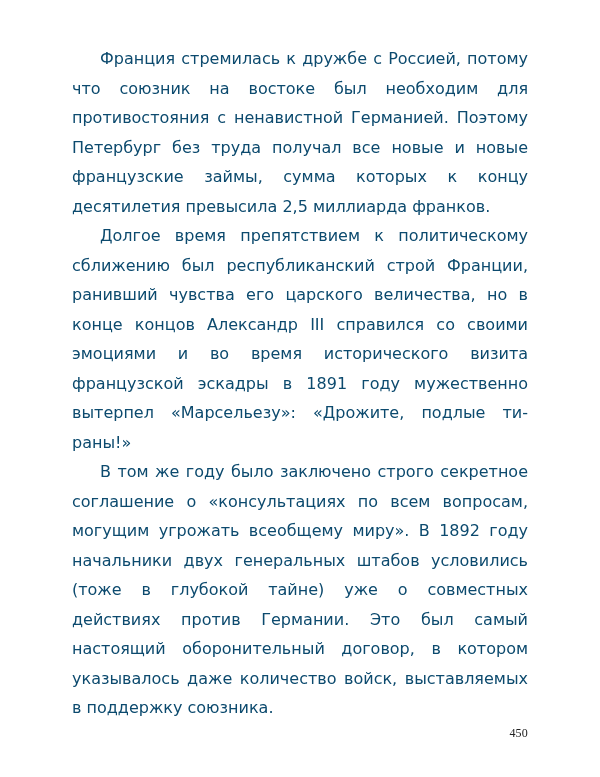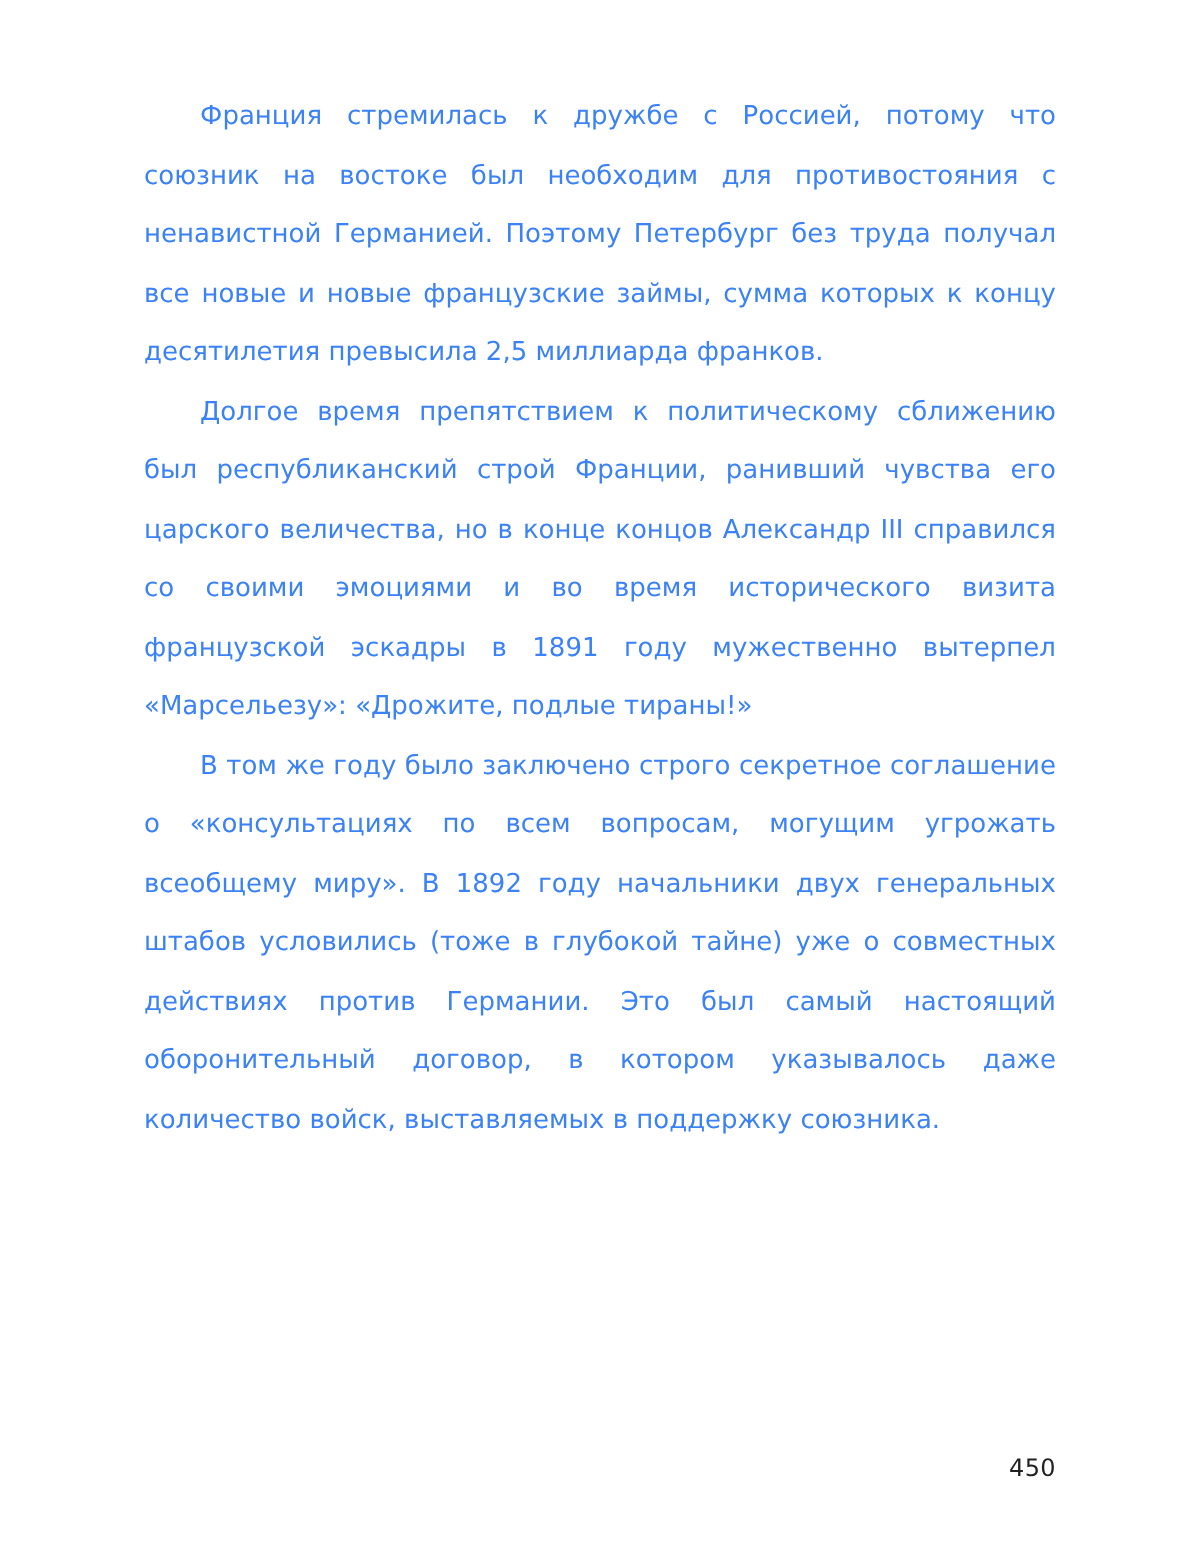--- a/index.html
+++ b/index.html
@@ -18,38 +18,39 @@
   .page {
     position: absolute;
     left: 0;
     top: 0;
     width: 600px;
     height: 777px;
     box-sizing: border-box;
     padding: 44px 72px 0 72px;
   }
   .body-text {
-    font-size: 13px;
+    font-size: 16px;
     line-height: 29.5px;
     text-align: justify;
     text-justify: inter-word;
-    color: #3b82f6;
+    color: #0c4a6e;
     hyphens: manual;
   }
   .body-text p {
     margin: 0;
     text-indent: 28px;
   }
   .page-number {
     position: absolute;
     right: 72px;
     bottom: 36px;
     font-size: 12px;
     color: #222222;
     letter-spacing: 0.2px;
+    font-family: Liberation Serif, serif;
   }
 </style>
 </head>
 <body>
 
 <div class="page">
   <div class="body-text">
     <p>Франция стремилась к дружбе с Россией, по­тому что союзник на востоке был необходим для противостояния с ненавистной Германией. По­этому Петербург без труда получал все новые и новые французские займы, сумма которых к концу десятилетия превысила 2,5 миллиарда франков.</p>
     <p>Долгое время препятствием к политическому сближению был республиканский строй Фран­ции, ранивший чувства его царского величества, но в конце концов Александр III справился со сво­ими эмоциями и во время исторического визита французской эскадры в 1891 году мужественно вытерпел «Марсельезу»: «Дрожите, подлые ти­раны!»</p>
     <p>В том же году было заключено строго секрет­ное соглашение о «консультациях по всем вопро­сам, могущим угрожать всеобщему миру». В 1892 году начальники двух генеральных шта­бов условились (тоже в глубокой тайне) уже о совместных действиях против Германии. Это был самый настоящий оборонительный договор, в котором указывалось даже количество войск, выставляемых в поддержку союзника.</p>

